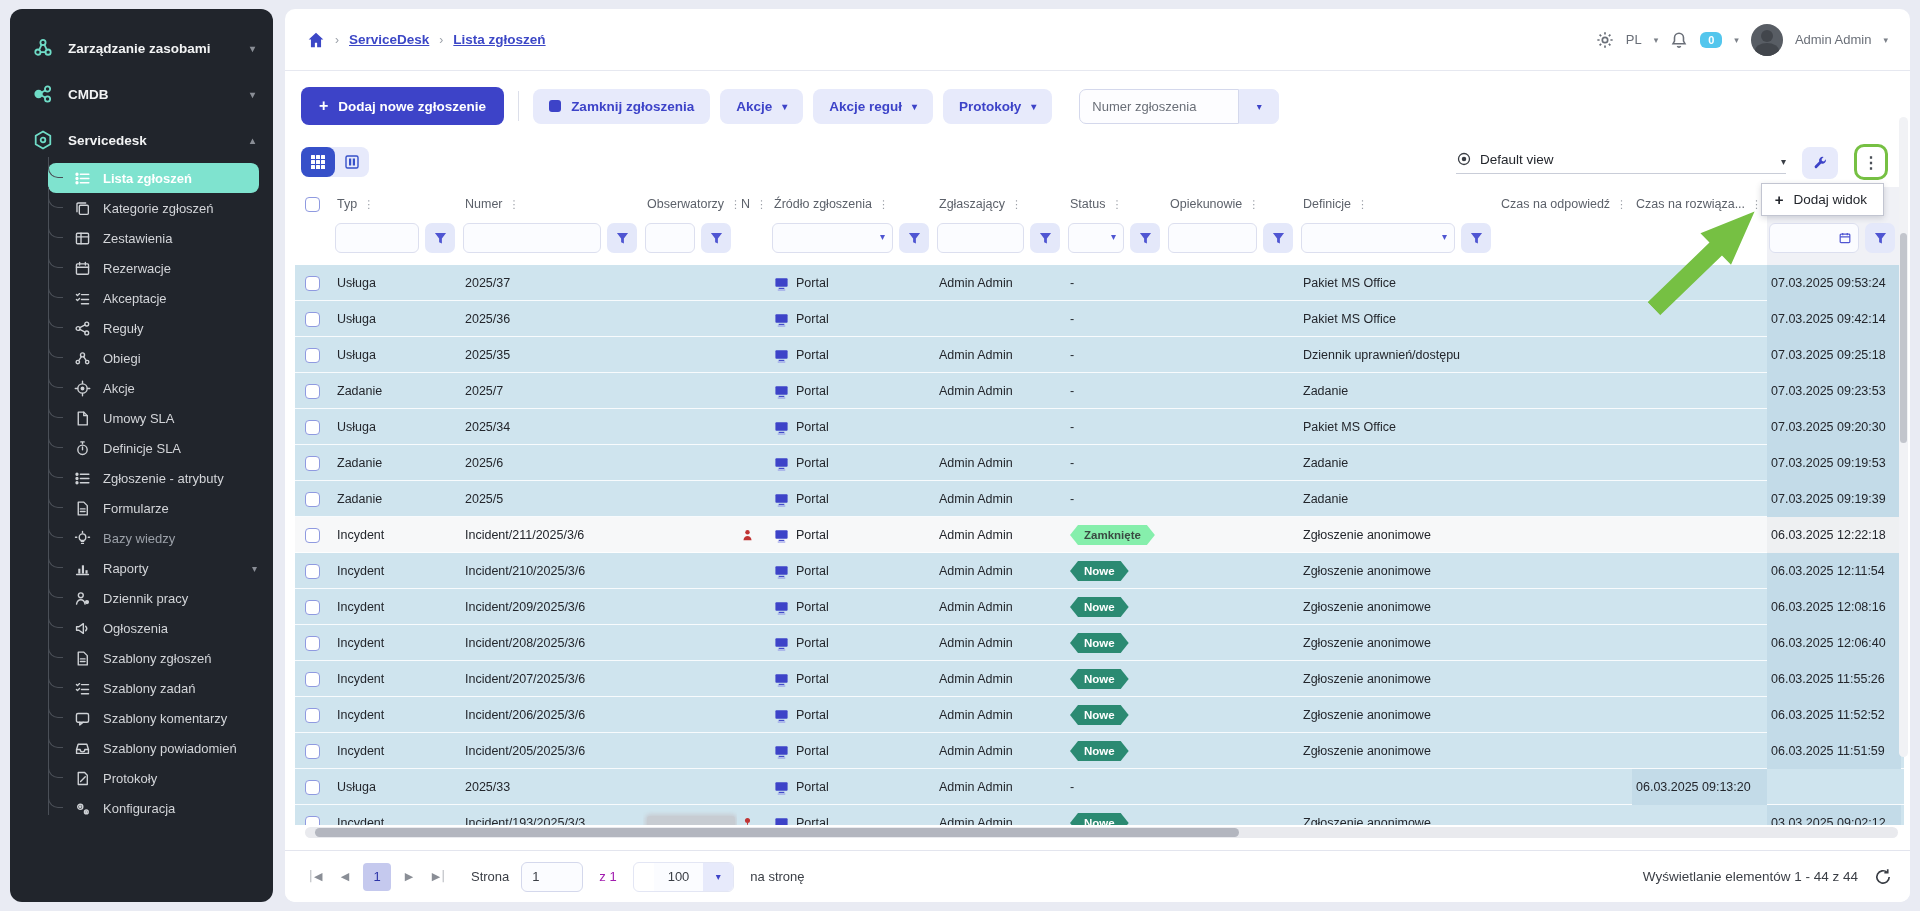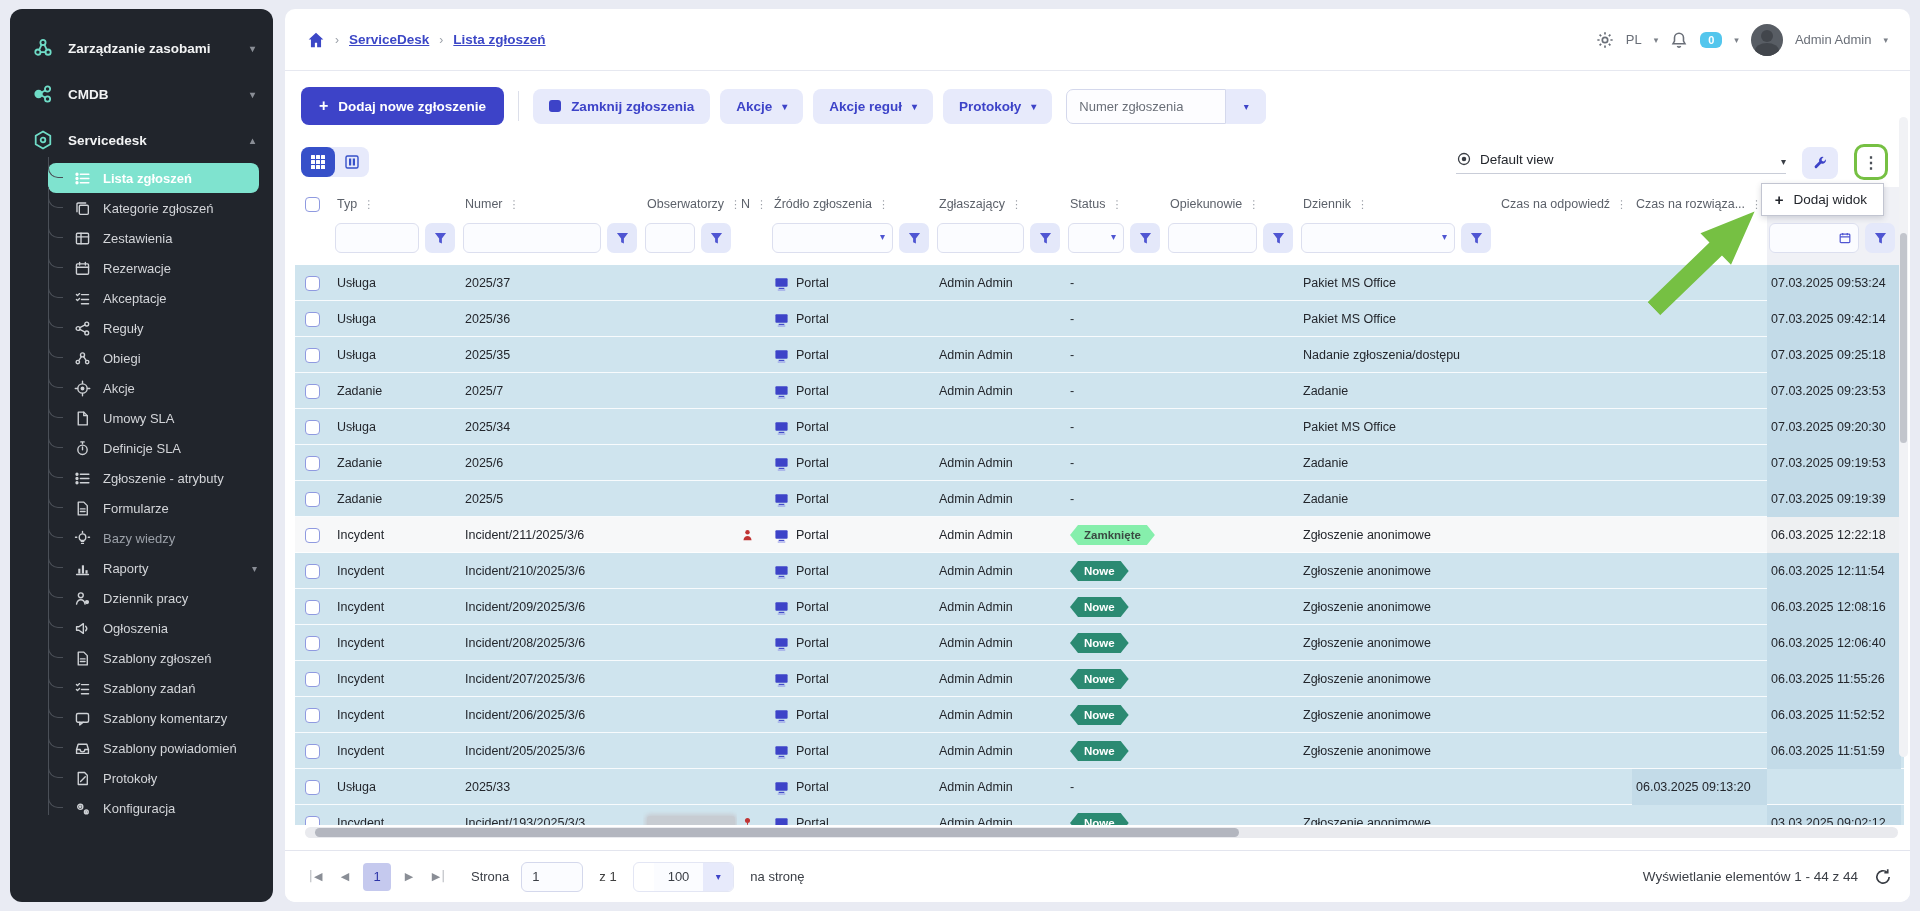--- a/index.html
+++ b/index.html
@@ -37,21 +37,21 @@
   .avatar { width:32px; height:32px; border-radius:50%; background:#585d64; position:relative; overflow:hidden; }
   .avatar::before { content:""; position:absolute; left:10px; top:6px; width:12px; height:12px; border-radius:50%; background:#42464c; }
   .avatar::after { content:""; position:absolute; left:4px; top:19px; width:24px; height:16px; border-radius:50%; background:#42464c; }
 
   .toolbar { display:flex; align-items:center; gap:10px; padding:16px 16px 14px 16px; }
   .btn-primary { display:flex; align-items:center; gap:10px; background:#3d43c8; color:#fff; font-size:13.5px; font-weight:bold; border:none; border-radius:8px; padding:10px 18px; cursor:pointer; }
   .tb-sep { width:1px; height:30px; background:#dcdfea; margin:0 4px; }
   .btn-light { display:flex; align-items:center; gap:10px; background:#e7eafb; color:#3d43c8; font-size:13.5px; font-weight:bold; border:none; border-radius:8px; padding:10px 16px; cursor:pointer; }
   .sq-ic { width:12px; height:12px; background:#3d43c8; border-radius:3px; }
   .dd-ar { color:#3d43c8; font-size:10px; }
-  .num-wrap { display:flex; margin-left:4px; }
+  .num-wrap { display:flex; margin-left:17px; }
   .num-input { width:160px; border:1px solid #d4d8ec; background:#fdfdff; border-radius:7px 0 0 7px; padding:9px 12px; font-size:13px; color:#3a3e45; font-family:"Liberation Sans",sans-serif; }
   .num-input::placeholder { color:#6a6f78; }
   .num-dd { width:40px; background:#e7eafb; border:1px solid #e7eafb; border-radius:0 7px 7px 0; display:flex; align-items:center; justify-content:center; cursor:pointer; }
 
   .controls { position:relative; display:flex; align-items:center; padding:8px 16px 10px 16px; }
   .vt-group { display:flex; background:#e7eafb; border-radius:8px; }
   .vt-btn { width:34px; height:30px; display:flex; align-items:center; justify-content:center; border-radius:8px; cursor:pointer; }
   .vt-btn.active { background:#3650c9; }
   .vt-btn svg { width:16px; height:16px; }
   .view-select { position:absolute; right:124px; top:12px; width:330px; display:flex; align-items:flex-end; gap:8px; border-bottom:1px solid #c9cdd8; padding-bottom:6px; color:#23262c; font-size:13.5px; cursor:pointer; }
@@ -98,21 +98,21 @@
   .vscroll { position:absolute; right:2px; top:108px; width:9px; height:640px; background:#f1f2f5; border-radius:5px; }
   .vscroll .vthumb { position:absolute; top:116px; left:1px; width:7px; height:210px; background:#c2c5cc; border-radius:4px; cursor:pointer; }
 
   
   .footer { position:absolute; left:0; right:0; bottom:0; height:52px; border-top:1px solid #e3e5ee; display:flex; align-items:center; padding:0 18px; background:#fff; }
   .pager { display:flex; align-items:center; gap:6px; }
   .pg-ic { color:#8a8e96; font-size:11px; width:24px; height:26px; display:flex; align-items:center; justify-content:center; cursor:pointer; }
   .pg-cur { width:28px; height:28px; background:#c5c9ee; color:#2d34a8; border-radius:4px; display:flex; align-items:center; justify-content:center; font-size:13px; cursor:pointer; }
   .pg-label { font-size:13px; color:#3a3e45; margin:0 6px 0 14px; }
   .pg-input { width:62px; height:30px; border:1px solid #d4d8ec; border-radius:6px; background:#fbfcff; padding:0 10px; font-size:13px; color:#3a3e45; font-family:"Liberation Sans",sans-serif; }
-  .pg-of { font-size:13px; color:#404040; margin:0 10px; }
+  .pg-of { font-size:13px; color:#a21caf; margin:0 10px; }
   .pg-size { display:flex; height:30px; border-radius:6px; overflow:hidden; border:1px solid #e3e6f4; cursor:pointer;padding-left:20px; }
   .pg-size .val { background:#fbfcff; padding:6px 14px; font-size:13px; color:#3a3e45; }
   .pg-size .ar { width:30px; background:#e7eafb; display:flex; align-items:center; justify-content:center; color:#3d43c8; font-size:10px; }
   .pg-per { font-size:13px; color:#3a3e45; margin-left:10px; }
   .foot-right { margin-left:auto; display:flex; align-items:center; gap:16px; font-size:13.5px; color:#3a3e45; }
   .refresh-ic { width:18px; height:18px; color:#3a3e45; cursor:pointer; }
 </style>
 </head>
 <body>
 
@@ -464,21 +464,21 @@
         </div>
         <div class="th">
           <span>Status</span>
           <span class="kb">⋮</span>
         </div>
         <div class="th">
           <span>Opiekunowie</span>
           <span class="kb">⋮</span>
         </div>
         <div class="th">
-          <span>Dziennik</span>
+          <span>Definicje</span>
           <span class="kb">⋮</span>
         </div>
         <div class="th">
           <span>Czas na odpowiedź</span>
           <span class="kb">⋮</span>
         </div>
         <div class="th">
           <span>Czas na rozwiąza...</span>
           <span class="kb">⋮</span>
         </div>
@@ -638,21 +638,21 @@
                 <rect x="5" y="12.6" width="6" height="1.2" fill="#3d43c8"></rect>
                 <rect x="4" y="14.4" width="8" height="1.1" fill="#8e93e6"></rect>
               </svg></span>
             <span>Portal</span>
           </div>
           <div class="cell">Admin Admin</div>
           <div class="cell">
             <span>-</span>
           </div>
           <div class="cell"></div>
-          <div class="cell">Nadanie zgłoszenia/dostępu</div>
+          <div class="cell">Dziennik uprawnień/dostępu</div>
           <div class="cell"></div>
           <div class="cell"></div>
           <div class="cell hl">07.03.2025 09:25:18</div>
         </div>
         <div class="tgrid row blue">
           <div class="cell">
             <span class="chk"></span>
           </div>
           <div class="cell">Zadanie</div>
           <div class="cell">2025/7</div>

